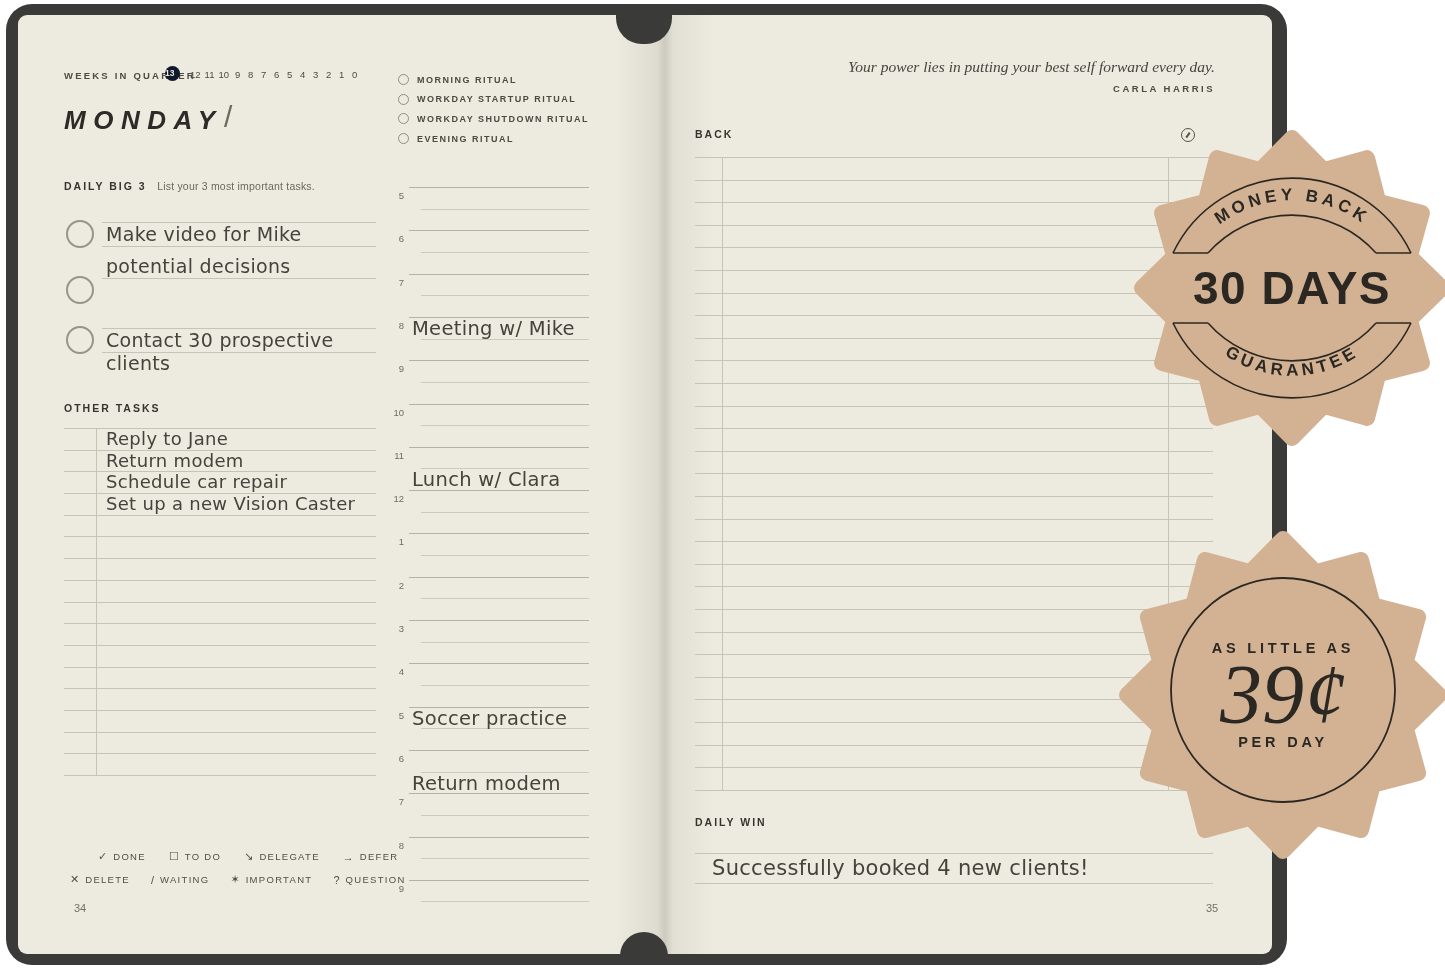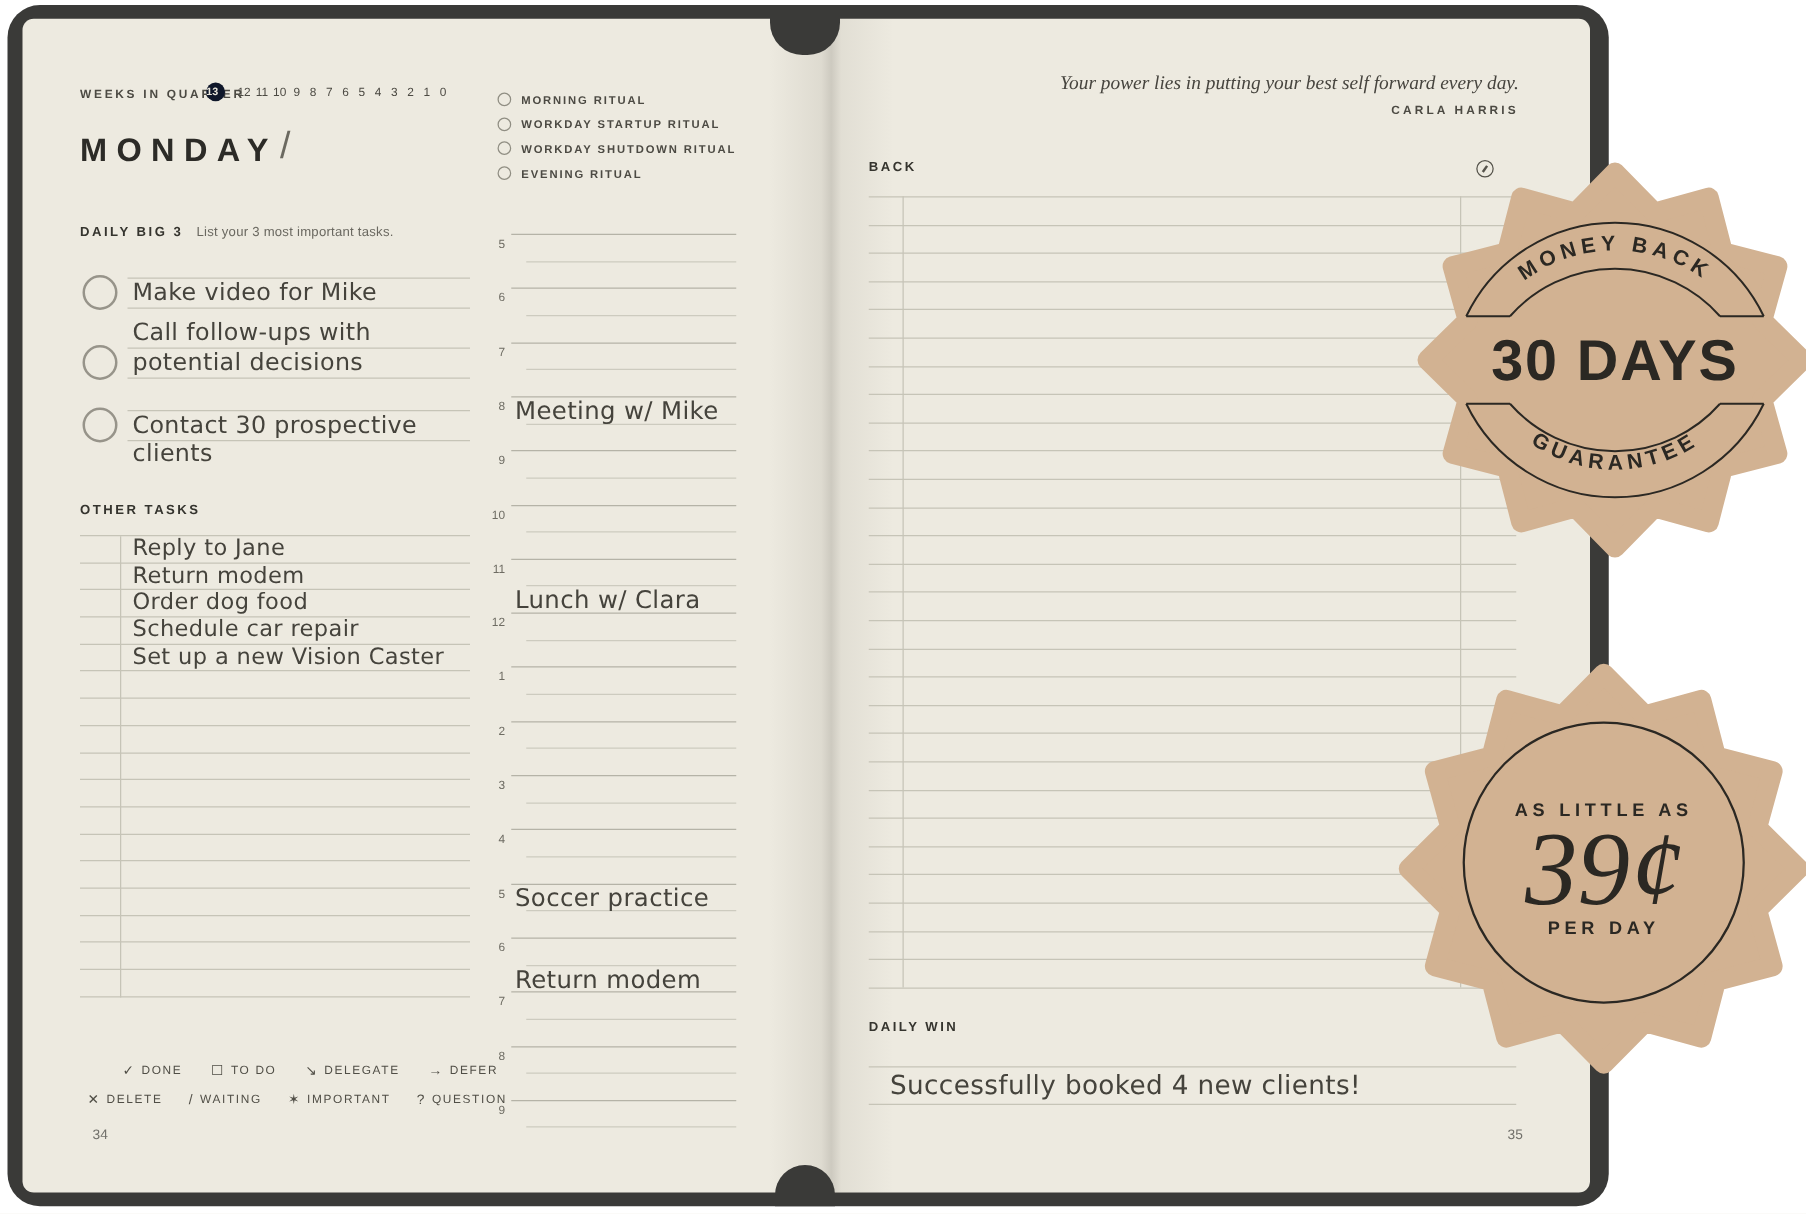--- a/index.html
+++ b/index.html
@@ -23,21 +23,21 @@
   .hw{font-family:"DejaVu Sans",sans-serif;color:var(--hw);letter-spacing:0.3px;}
   .pagenum{font-size:11px;color:#71706a;}
 
   
   .weeks-label{font-size:9.5px;letter-spacing:2.2px;font-weight:600;color:#4c4a43;}
   .week-current{width:15px;height:15px;border-radius:50%;background:#0f172a;color:#e9e6db;
        font-size:8.5px;line-height:15px;text-align:left;font-weight:600;}
   .weeks-numbers{display:flex;gap:4px;}
   .weeks-numbers span{min-width:9px;text-align:center;font-size:9.5px;color:#4c4a43;}
 
-  .monday{font-size:26px;font-weight:700;letter-spacing:7.5px;color:#2c2b27;}
+  .monday{font-size:26px;font-weight:700;letter-spacing:7.5px;color:#2c2b27;font-style:italic;}
   .dslash{font-size:30px;font-weight:400;color:#6b6960;}
 
   
   .b3list{left:64px;top:199px;width:312px;position:absolute;}
   .b3slot{position:absolute;left:0;width:312px;height:48px;}
   .b3circle{position:absolute;left:2px;top:21px;width:24px;height:24px;border:2px solid #97948a;border-radius:50%;}
   .b3row{margin-left:38px;height:24px;border-bottom:1px solid var(--line);
        font-size:19px;line-height:23px;padding-left:4px;box-sizing:border-box;}
 
   
@@ -114,35 +114,33 @@
   <span class="sub" style="margin-left:6px;">List your 3 most important tasks.</span>
 </div>
 <div class="b3list">
     <div class="b3slot" style="top: 0px;">
       <div class="b3circle"></div>
       <div class="b3row"></div>
       <div class="b3row hw">Make video for Mike</div>
     </div>
     <div class="b3slot" style="top: 56px;">
       <div class="b3circle"></div>
-      <div class="b3row hw">Call follow-ups with</div>
       <div class="b3row hw">potential decisions</div>
     </div>
     <div class="b3slot" style="top: 106px;">
       <div class="b3circle"></div>
       <div class="b3row"></div>
       <div class="b3row hw">Contact 30 prospective clients</div>
     </div>
   </div>
 
 <div class="abs lbl" style="left:64px;top:402px;">OTHER TASKS</div>
 <div class="otlist">
     <div class="otrow hw">Reply to Jane</div>
     <div class="otrow hw">Return modem</div>
-    <div class="otrow hw">Order dog food</div>
     <div class="otrow hw">Schedule car repair</div>
     <div class="otrow hw">Set up a new Vision Caster</div>
     <div class="otrow"></div>
     <div class="otrow"></div>
     <div class="otrow"></div>
     <div class="otrow"></div>
     <div class="otrow"></div>
     <div class="otrow"></div>
     <div class="otrow"></div>
     <div class="otrow"></div>

